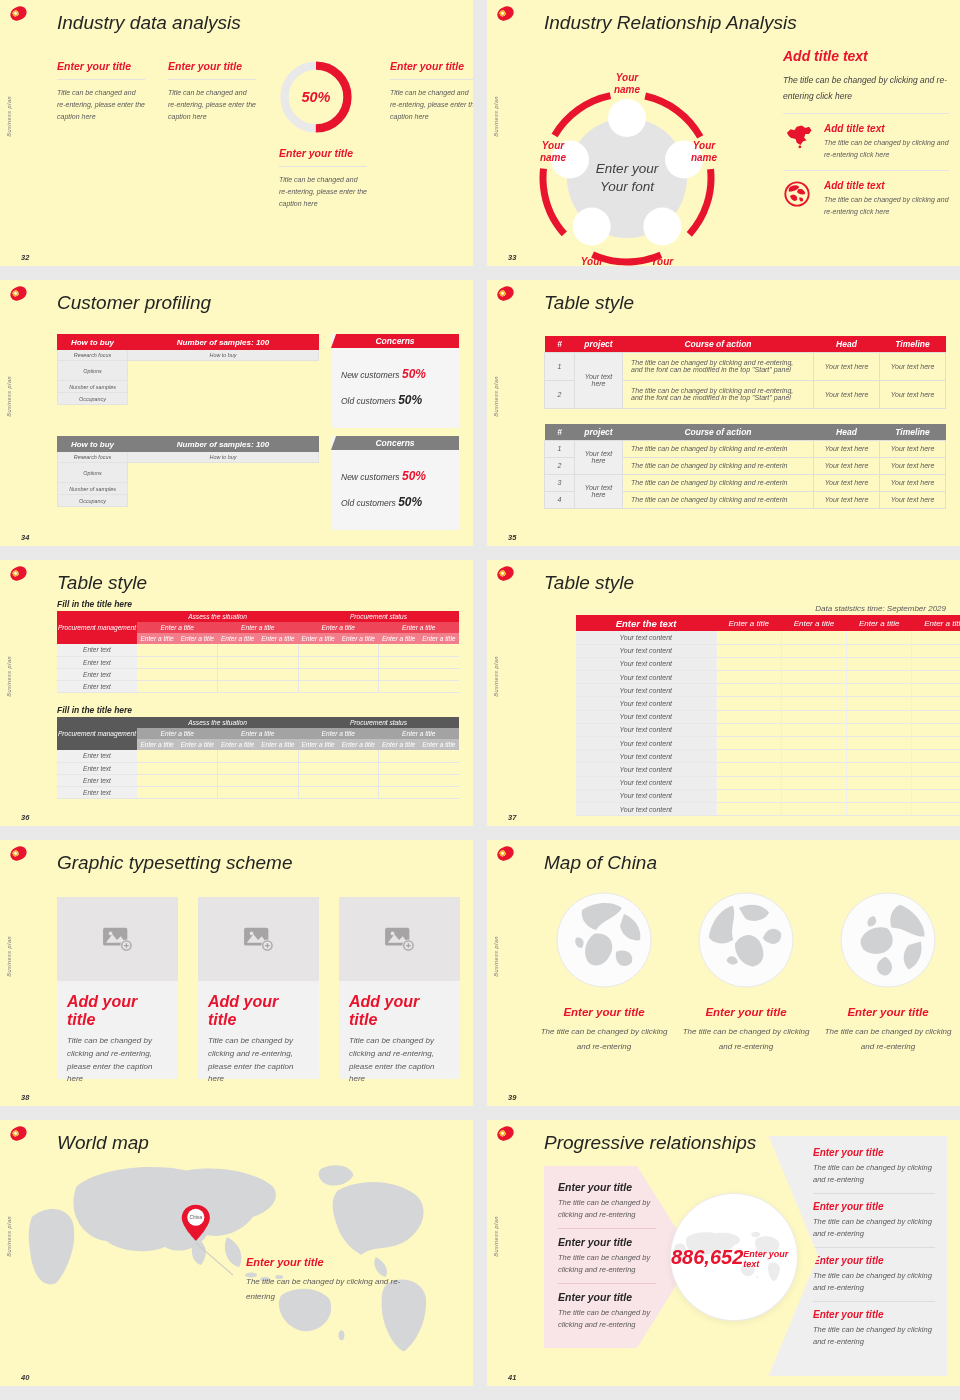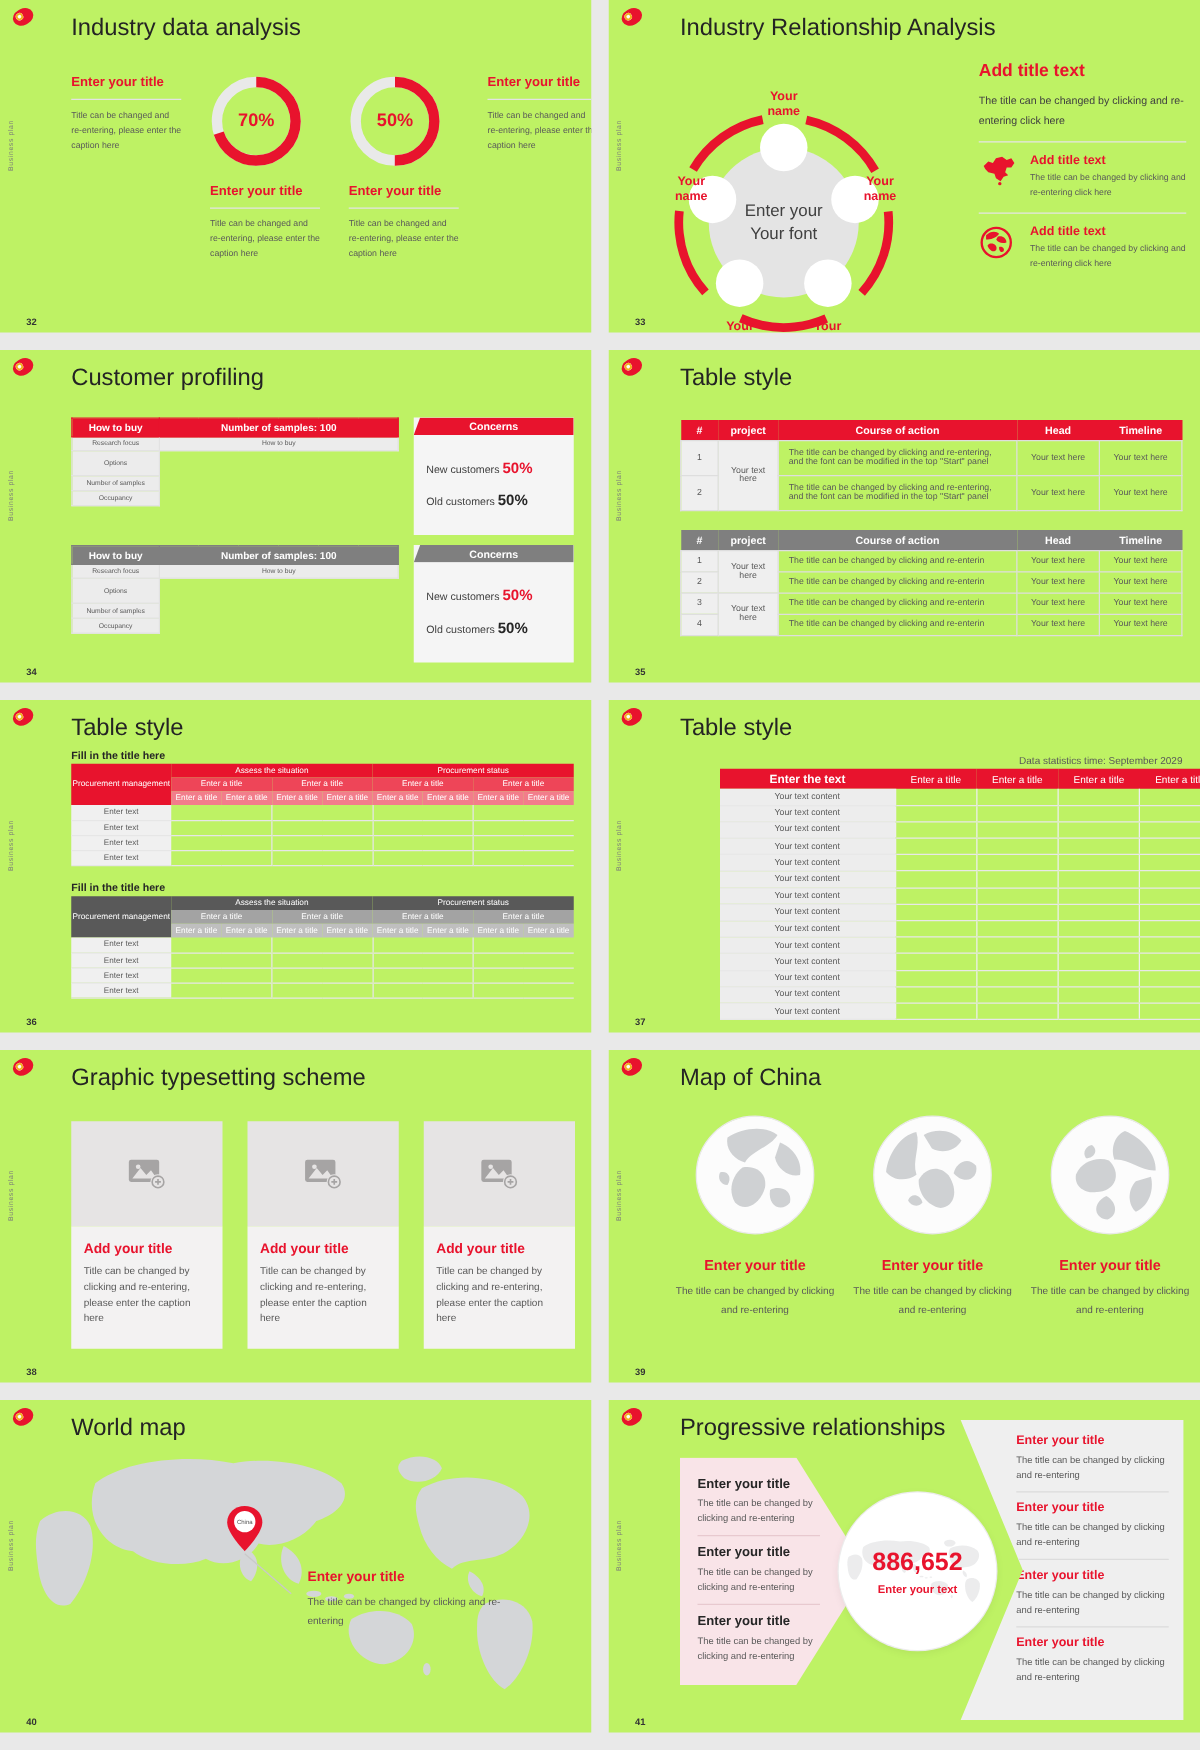--- a/index.html
+++ b/index.html
@@ -1,20 +1,20 @@
 <!DOCTYPE html>
 <html><head>
 <meta charset="utf-8">
 <style>
   * { margin:0; padding:0; box-sizing:border-box; }
   body { font-family:"Liberation Sans", sans-serif; background:#e9e9e9; }
   .page { width:960px; height:1400px; background:#e9e9e9; display:grid;
           grid-template-columns:473px 473px; grid-auto-rows:266px; gap:14px;
           padding-bottom:14px; }
-  .slide { position:relative; background:#bef264; overflow:hidden; }
+  .slide { position:relative; background:#fef9c3; overflow:hidden;font-style:italic; }
   
   .logo { position:absolute; left:10px; top:7px; width:17px; height:13px; background:#e8132d;
           border-radius:50%/55%; transform:rotate(-28deg); }
   .logo::after { content:""; position:absolute; left:3px; top:2px; width:6px; height:6px;
           background:#fff; border-radius:50%; box-shadow:inset 0 0 0 1.6px #f2b01e; }
   .vtext { position:absolute; left:6px; top:96px; writing-mode:vertical-rl; transform:rotate(180deg);
           font-size:5.5px; color:#7a7a7a; letter-spacing:.5px; }
   .num { position:absolute; left:21px; bottom:4px; font-size:7.5px; font-weight:bold; color:#333; }
   .stitle { position:absolute; left:57px; top:12px; font-size:19px; color:#242424; }
   
@@ -87,21 +87,21 @@
   .t37 th { background:#e8132d; color:#fff; height:16px; font-size:8px; font-weight:normal; }
   .t37 th.first { font-size:9.5px; font-weight:bold; }
   .t37 td { height:13.2px; border-bottom:1px solid #e8e8e8; font-size:7px; color:#595959; }
   .t37 td.c1 { background:#ededed; text-align:center; }
   .t37 td:not(.c1) { border-left:1px solid #eeeeee; }
   
   #s38 .cards { position:absolute; left:57px; top:57px; display:flex; gap:20px; }
   .card { width:121px; }
   .cimg { height:84px; background:#e6e4e4; display:flex; align-items:center; justify-content:center; }
   .cbody { height:98px; background:#f3f2f2; padding:12px 10px; }
-  .ctit { font-size:11px; font-weight:bold; color:#e8132d; }
+  .ctit { font-size:16px; font-weight:bold; color:#e8132d; }
   .ccap { margin-top:6px; font-size:8px; color:#595959; line-height:1.6; }
   
   #s39 .globes { position:absolute; left:52px; top:50px; display:flex; gap:12px; }
   .gcol { width:130px; text-align:center; }
   .gcol svg { width:100px; height:100px; }
   .land { fill:#cfd1d3; transform-box:view-box; transform-origin:center; }
   .gcol:nth-child(2) .land { transform:rotate(-50deg); }
   .gcol:nth-child(3) .land { transform:rotate(55deg); }
   .gtit { margin-top:12px; font-size:11.5px; font-weight:bold; color:#e8132d; }
   .gcap { margin-top:6px; font-size:8px; color:#595959; line-height:1.9; }
@@ -113,21 +113,21 @@
   .cocap { margin-top:6px; font-size:8px; color:#595959; line-height:1.9; }
   
   #s41 .lblock { position:absolute; left:57px; top:46px; width:150px; height:182px; background:#f9e4e8;
           clip-path:polygon(0 0,62% 0,100% 50%,62% 100%,0 100%); padding:8px 0 8px 14px; }
   .litem { padding:7px 0; width:98px; }
   .litem + .litem { border-top:1px solid #e8c9cf; }
   .ltit { font-size:10.5px; font-weight:bold; color:#262626; }
   .lcap { margin-top:4px; font-size:7.5px; color:#595959; line-height:1.6; }
   #s41 .circle { position:absolute; left:184px; top:74px; width:126px; height:126px; background:#fff;
           border-radius:50%; box-shadow:0 0 0 1px #ececec, 0 2px 8px rgba(0,0,0,.07);
-          display:flex; flex-direction:column; align-items:center; justify-content:center; overflow:hidden; }
+          display:flex; flex-direction:row; align-items:center; justify-content:flex-start; overflow:hidden; }
   #s41 .circle svg { position:absolute; width:118px; opacity:.45; }
   .cval { position:relative; font-size:20px; font-weight:bold; color:#e8132d; }
   .clab { position:relative; margin-top:4px; font-size:9px; font-weight:bold; color:#e8132d; }
   #s41 .rblock { position:absolute; left:276px; top:16px; width:184px; height:240px; background:#efefef;
           clip-path:polygon(3% 0,100% 0,100% 100%,3% 100%,30% 50%); padding:4px 12px 4px 50px; }
   .ritem41 { padding:7px 0; }
   .ritem41 + .ritem41 { border-top:1px solid #dcdcdc; }
   .rtit41 { font-size:10px; font-weight:bold; color:#e8132d; }
   .rcap41 { margin-top:4px; font-size:7.5px; color:#595959; line-height:1.6; }
 </style>
@@ -161,27 +161,20 @@
     <div class="vtext">Business plan</div>
     <div class="stitle">Industry data analysis</div>
     <div class="donuts">
 
         <div class="dcol">
           <div class="dtitle">Enter your title</div>
           <div class="dcap">Title can be changed and re-entering, please enter the caption here</div>
         </div>
 
         <div class="dcol">
-          <div class="dwrap">
-            <svg viewBox="0 0 80 80">
-              <circle class="dtrack" cx="40" cy="40" r="34" fill="none" stroke-width="9"></circle>
-              <circle class="darc" cx="40" cy="40" r="34" fill="none" stroke-width="9" transform="rotate(-90 40 40)" stroke-dasharray="149.54 213.63"></circle>
-            </svg>
-            <span class="dpct">70%</span>
-          </div>
           <div class="dtitle">Enter your title</div>
           <div class="dcap">Title can be changed and re-entering, please enter the caption here</div>
         </div>
 
         <div class="dcol">
           <div class="dwrap">
             <svg viewBox="0 0 80 80">
               <circle class="dtrack" cx="40" cy="40" r="34" fill="none" stroke-width="9"></circle>
               <circle class="darc" cx="40" cy="40" r="34" fill="none" stroke-width="9" transform="rotate(-90 40 40)" stroke-dasharray="106.81 213.63"></circle>
             </svg>

